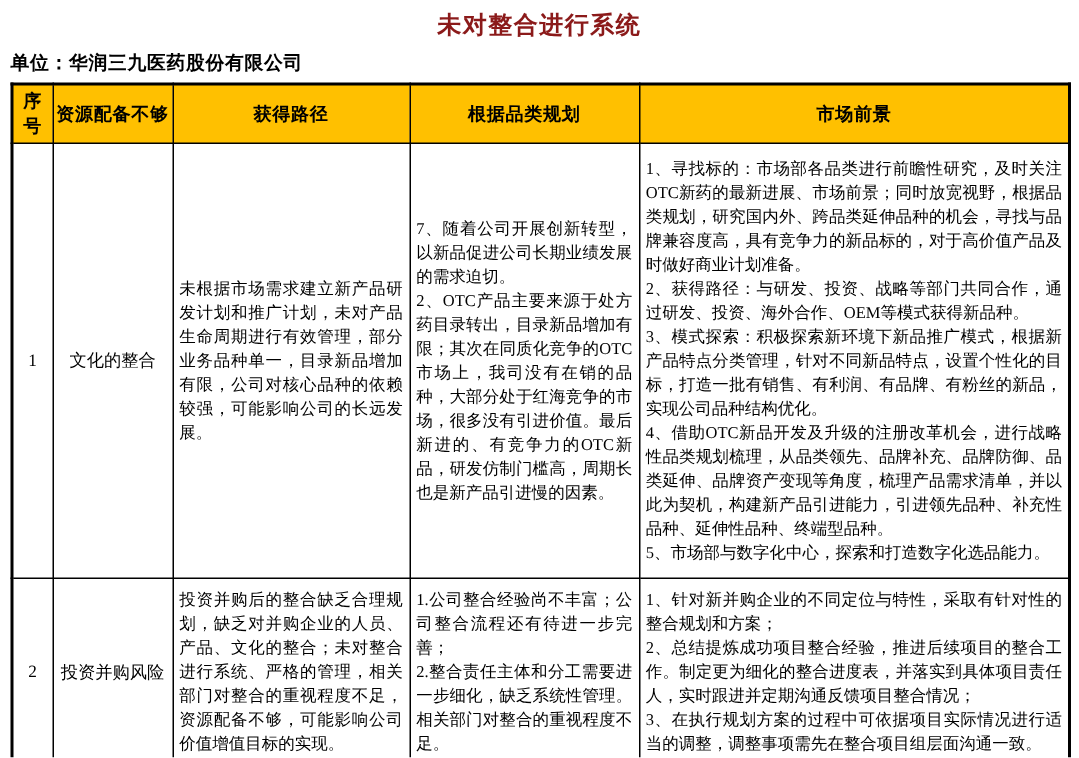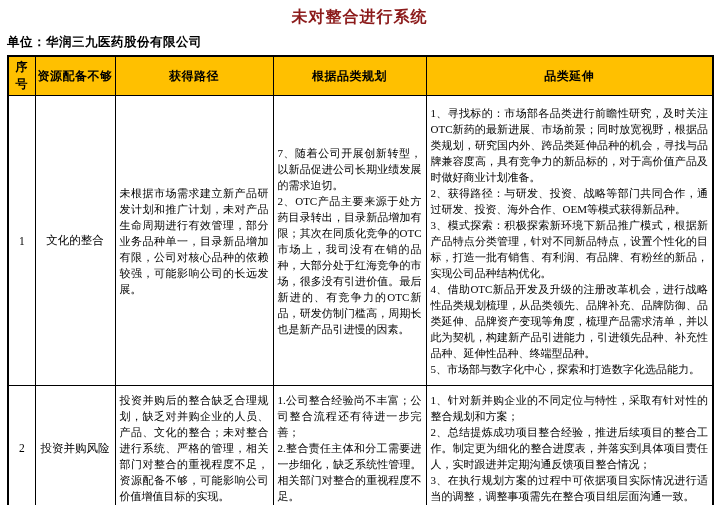--- a/index.html
+++ b/index.html
@@ -90,21 +90,21 @@
         <col class="w-desc">
         <col class="w-ana">
         <col class="w-mea">
     </colgroup>
     <thead>
       <tr>
         <th class="hdr">序号</th>
         <th class="hdr">资源配备不够</th>
         <th class="hdr">获得路径</th>
         <th class="hdr">根据品类规划</th>
-        <th class="hdr">品类延伸</th>
+        <th class="hdr">市场前景</th>
       </tr>
     </thead>
     <tbody>
       <tr class="r1">
         <td class="c-no">1</td>
         <td class="c-name">文化的整合</td>
         <td class="c-text">未根据市场需求建立新产品研发计划和推广计划，未对产品生命周期进行有效管理，部分业务品种单一，目录新品增加有限，公司对核心品种的依赖较强，可能影响公司的长远发展。</td>
         <td class="c-text">7、随着公司开展创新转型，以新品促进公司长期业绩发展的需求迫切。
 2、OTC产品主要来源于处方药目录转出，目录新品增加有限；其次在同质化竞争的OTC市场上，我司没有在销的品种，大部分处于红海竞争的市场，很多没有引进价值。最后新进的、有竞争力的OTC新品，研发仿制门槛高，周期长也是新产品引进慢的因素。</td>
         <td class="c-text">1、寻找标的：市场部各品类进行前瞻性研究，及时关注OTC新药的最新进展、市场前景；同时放宽视野，根据品类规划，研究国内外、跨品类延伸品种的机会，寻找与品牌兼容度高，具有竞争力的新品标的，对于高价值产品及时做好商业计划准备。

